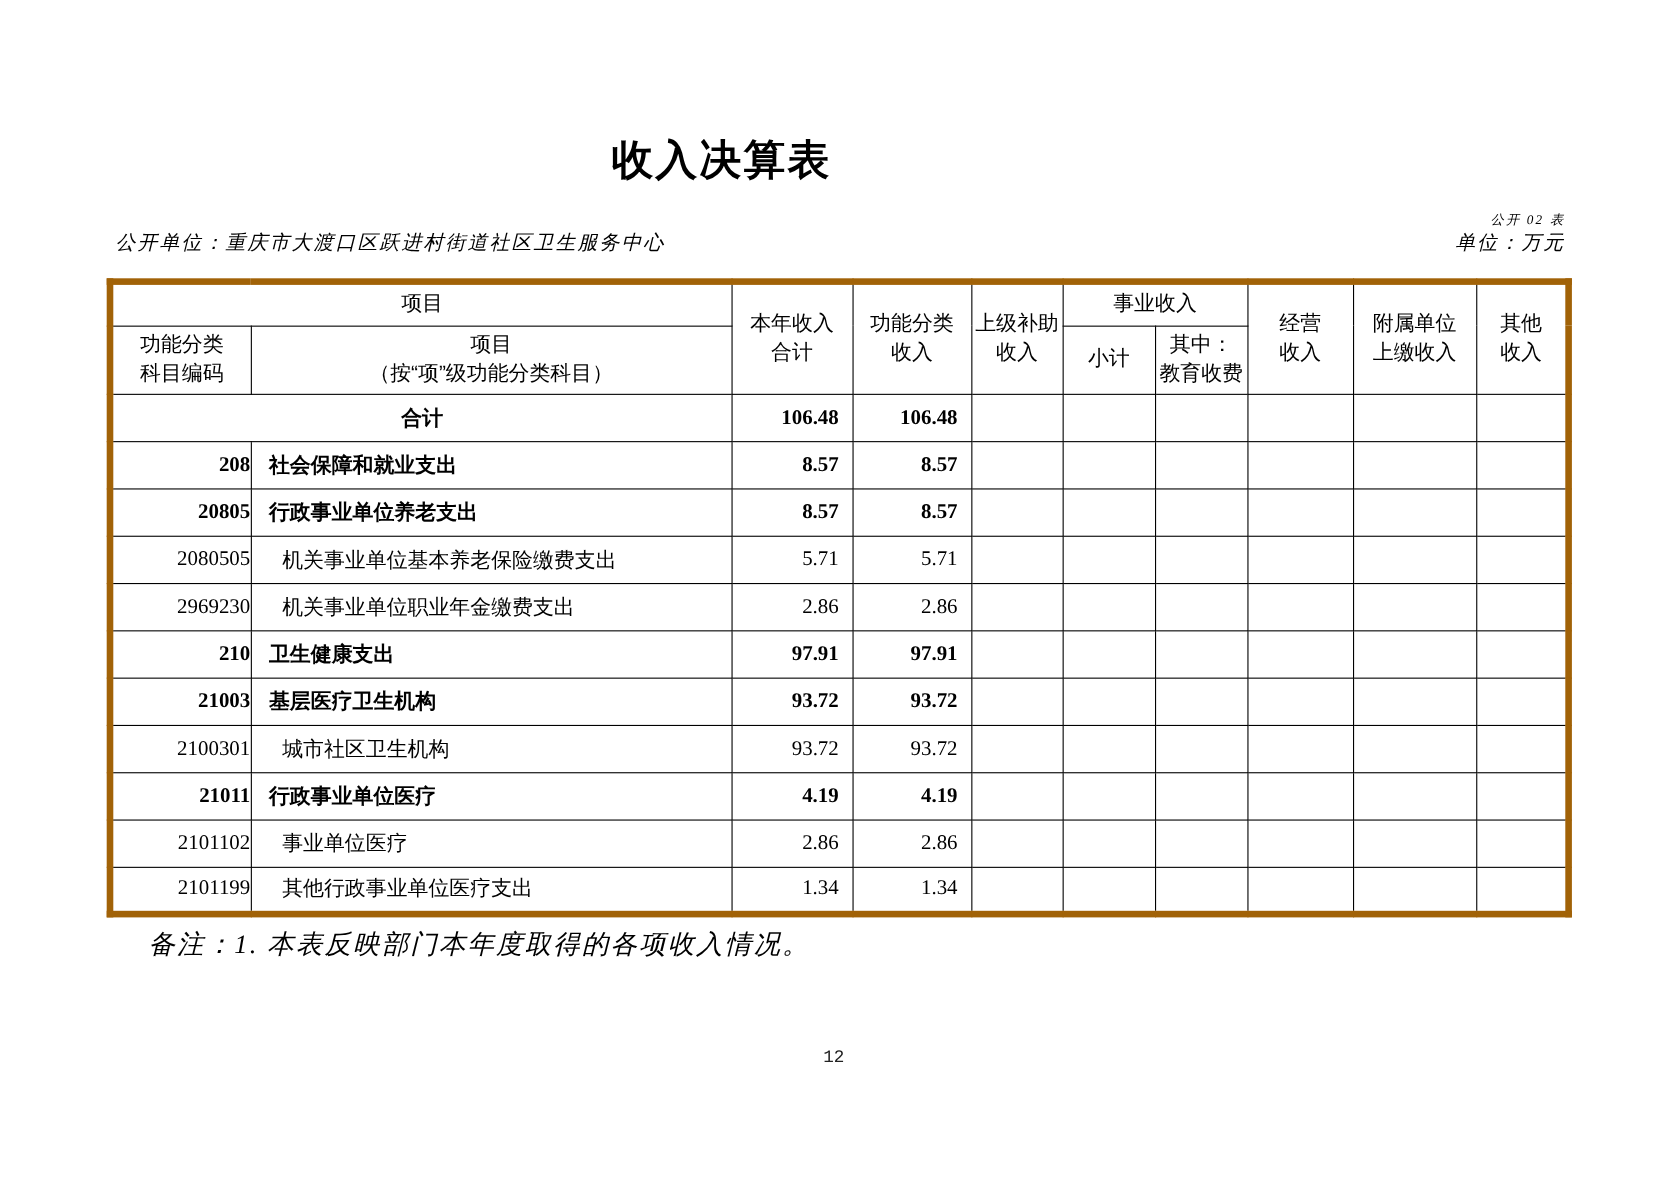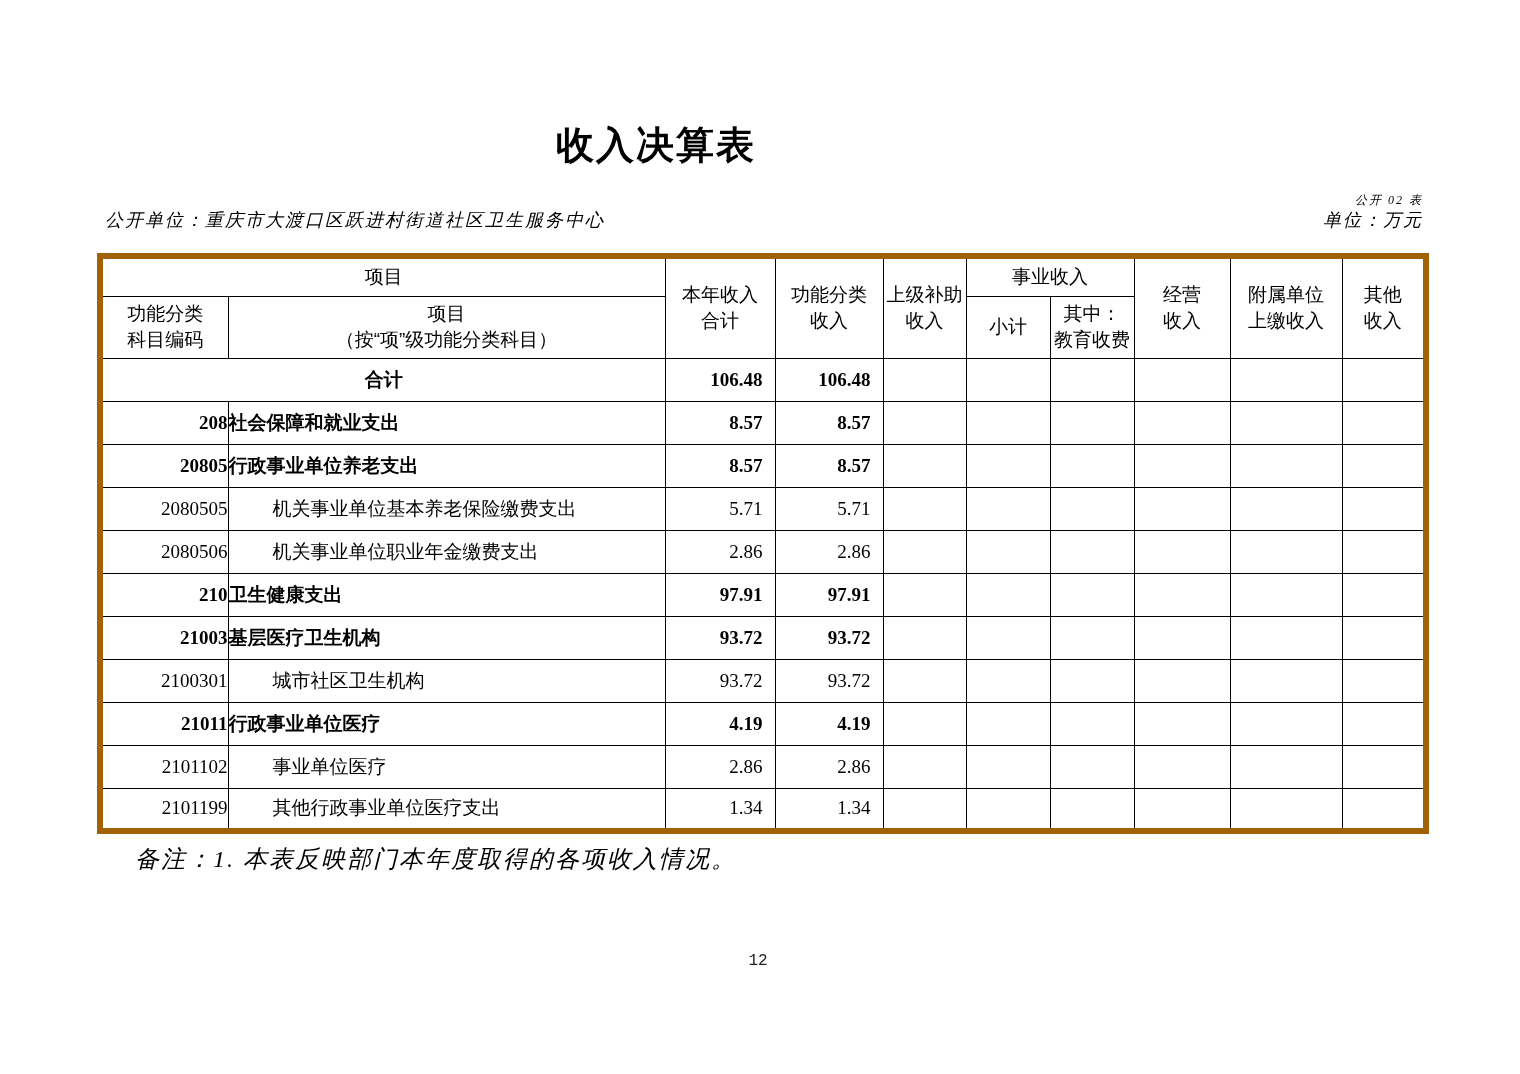--- a/index.html
+++ b/index.html
@@ -41,24 +41,24 @@
   table.acct th {
     font-family: "Liberation Sans", "DejaVu Sans", sans-serif;
     font-weight: normal; text-align: center; line-height: 26px;
   }
   tr.hdr-1 th { height: 40px; }
   tr.hdr-2 th { height: 62px; }
   table.acct td { height: 43px; }
 
   td.cell-code { text-align: right; font-size: 19px; }
   td.cell-name {
-    text-align: left; padding-left: 0;
+    text-align: left; padding-left: 16px;
     font-family: "Liberation Serif", "DejaVu Serif", serif;
   }
-  td.cell-name.indent { padding-left: 44px; }
+  td.cell-name.indent { padding-left: 28px; }
   td.cell-num { text-align: right; padding-right: 12px; }
   td.cell-label { text-align: center; }
 
   tr.bold td.cell-code, tr.bold td.cell-num, tr.bold td.cell-label { font-weight: bold; }
   tr.bold td.cell-name, tr.bold td.cell-label {
     font-family: "Liberation Sans", "DejaVu Sans", sans-serif; font-weight: bold;
   }
 
   .notes {
     position: absolute; top: 843px; left: 135px;
@@ -160,21 +160,21 @@
             <td class="cell-num">5.71</td>
             <td class="cell-num">5.71</td>
             <td class="cell-num"></td>
             <td class="cell-num"></td>
             <td class="cell-num"></td>
             <td class="cell-num"></td>
             <td class="cell-num"></td>
             <td class="cell-num"></td>
           </tr>
           <tr>
-            <td class="cell-code">2080506</td>
+            <td class="cell-code">2969230</td>
             <td class="cell-name indent">机关事业单位职业年金缴费支出</td>
             <td class="cell-num">2.86</td>
             <td class="cell-num">2.86</td>
             <td class="cell-num"></td>
             <td class="cell-num"></td>
             <td class="cell-num"></td>
             <td class="cell-num"></td>
             <td class="cell-num"></td>
             <td class="cell-num"></td>
           </tr>

